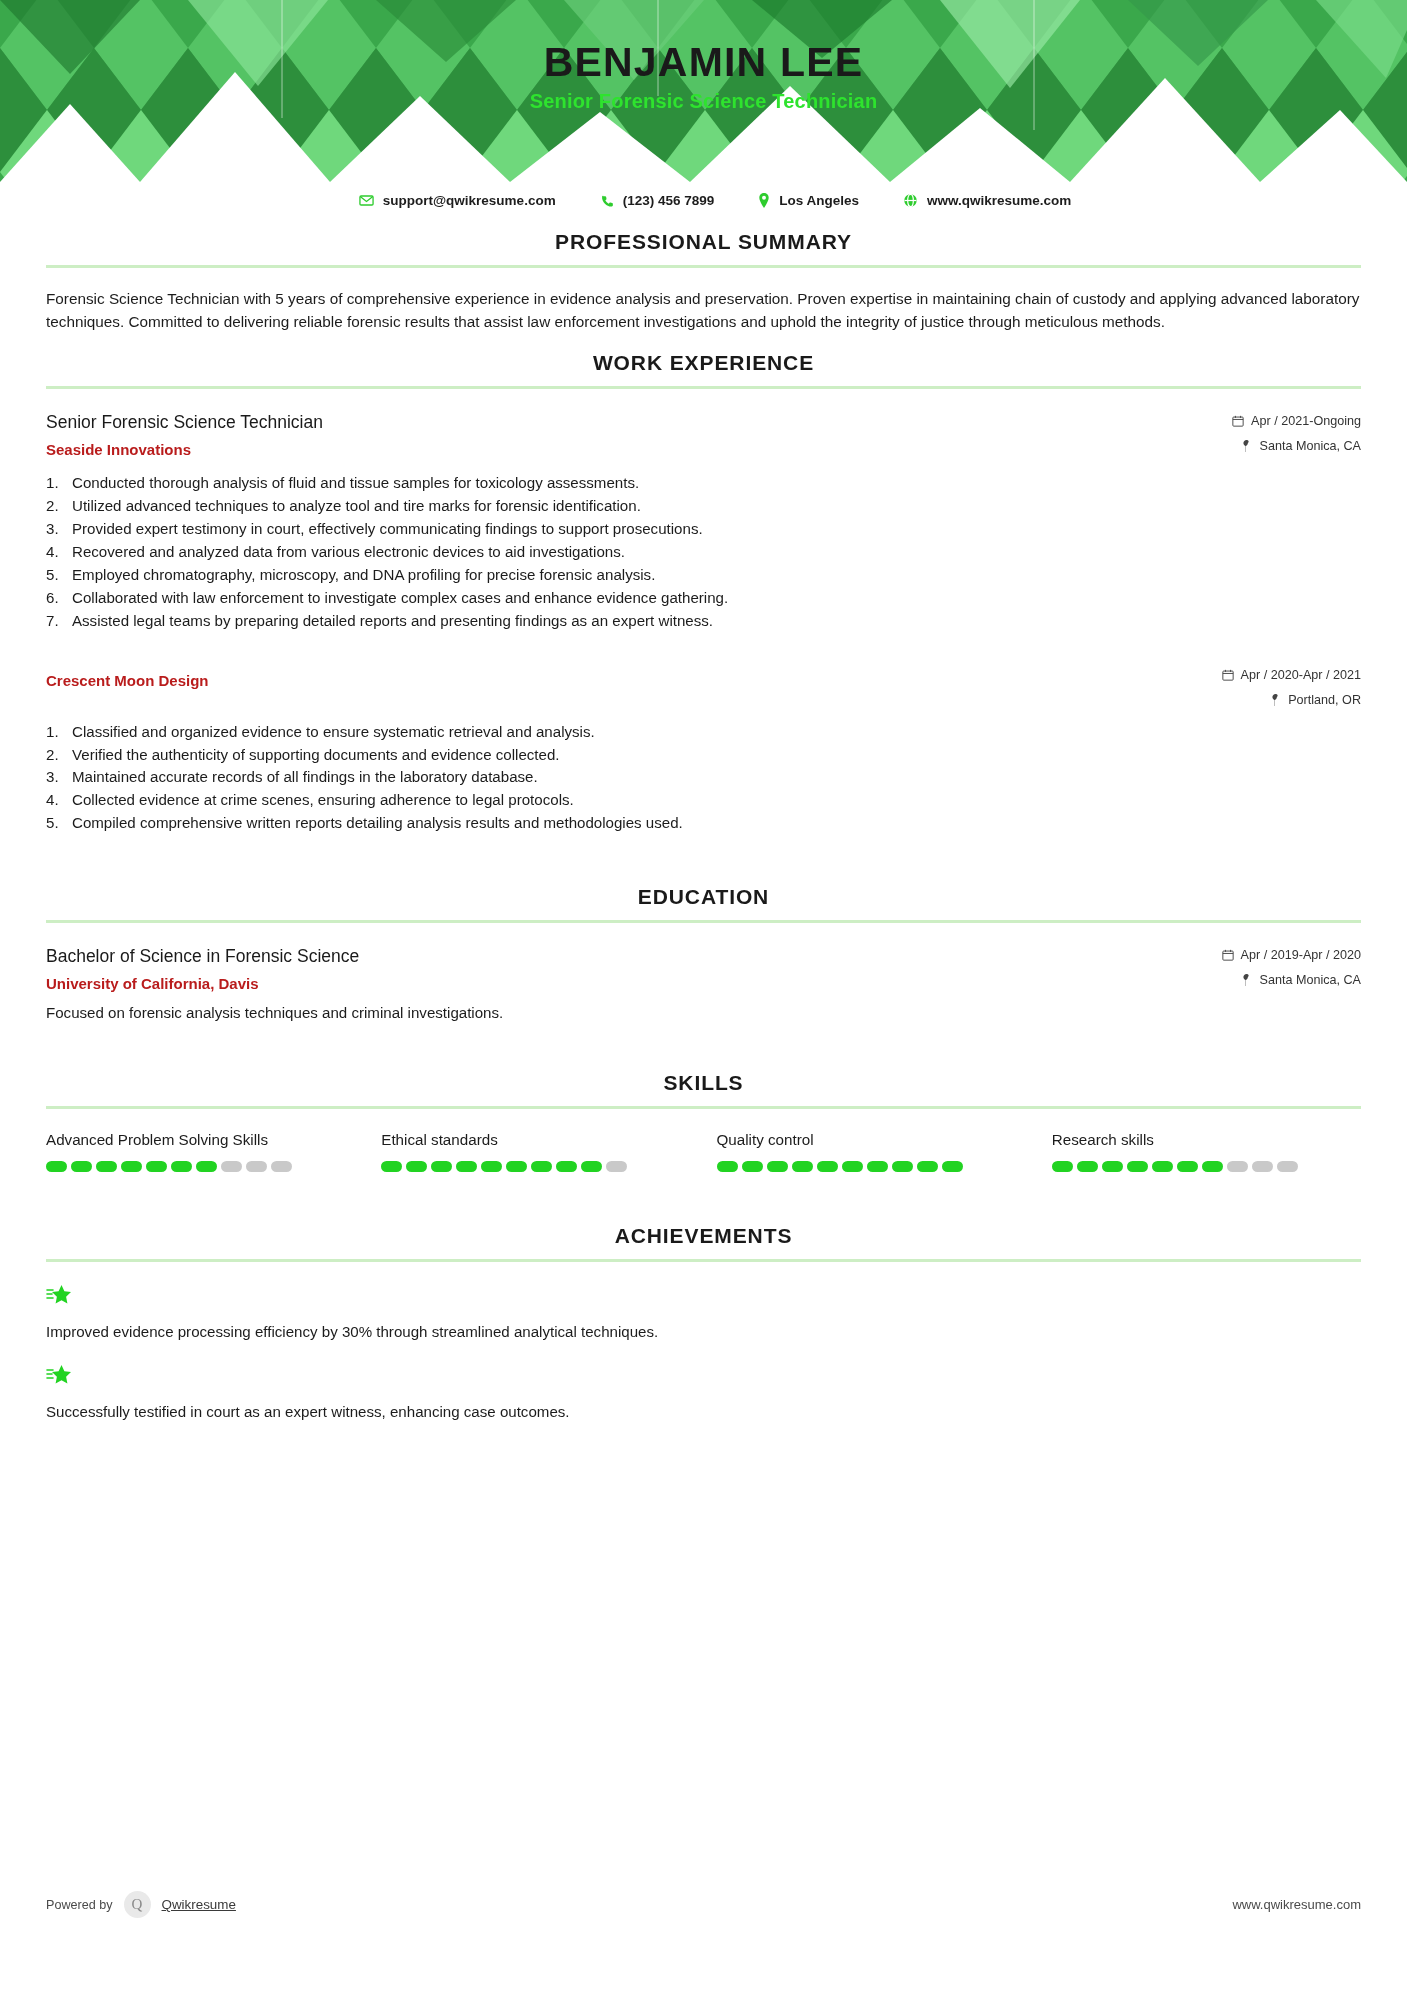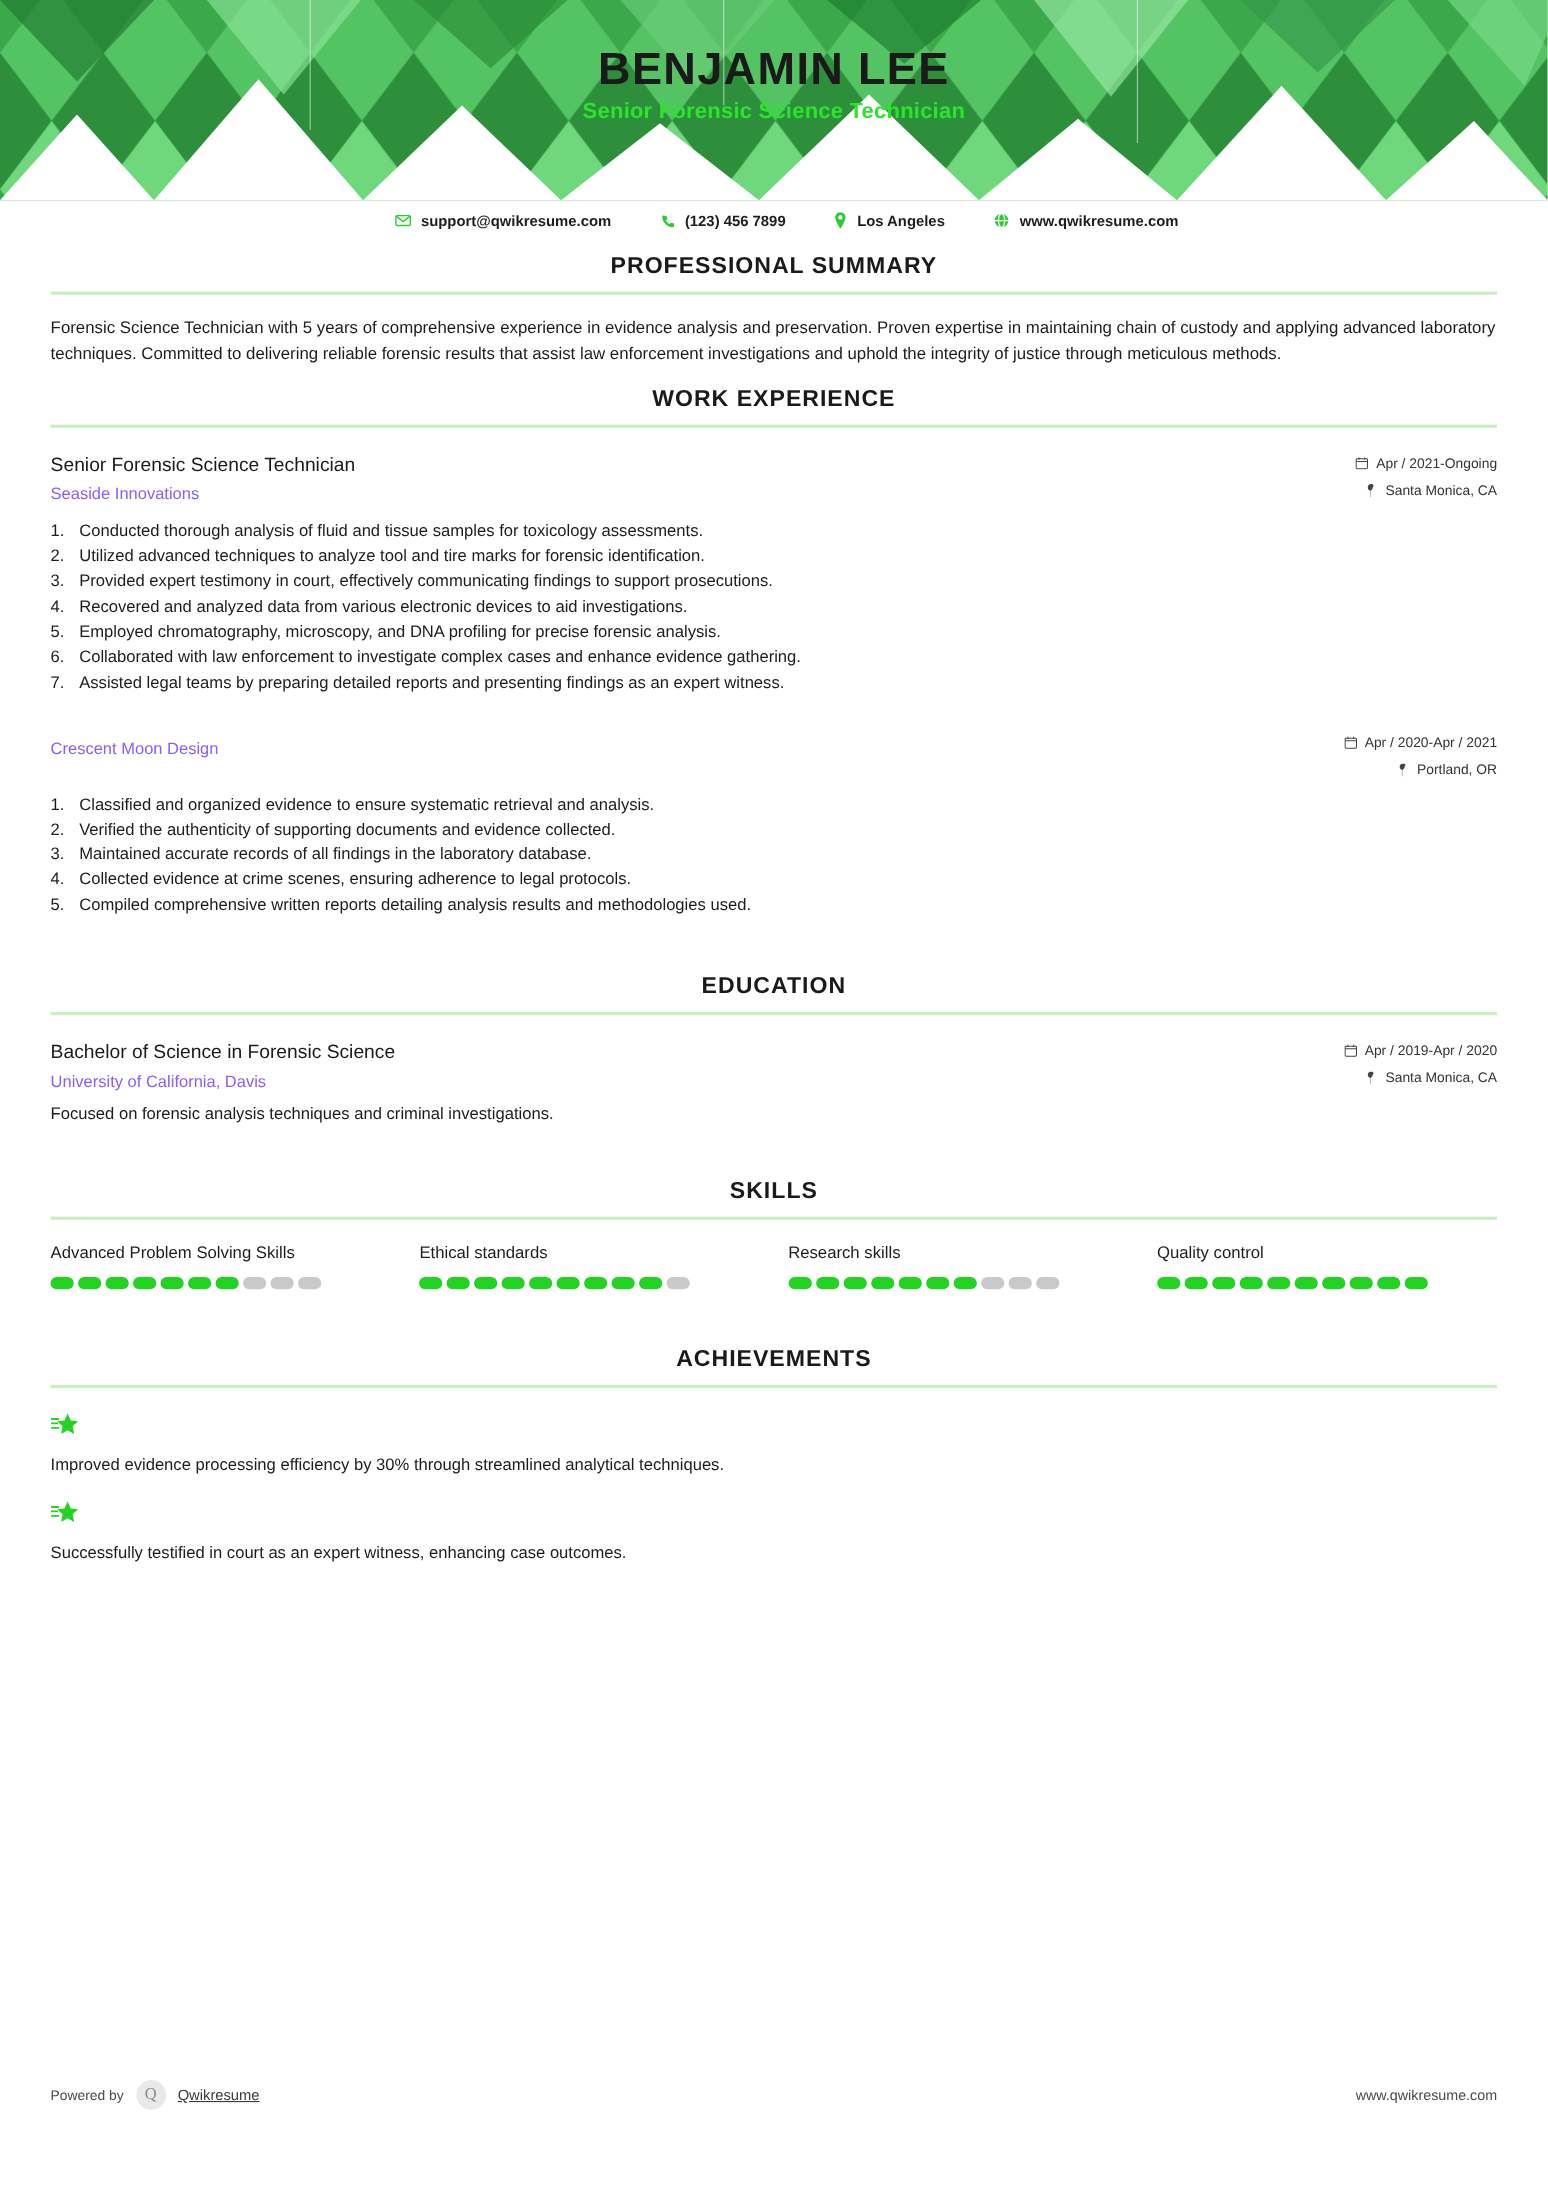--- a/index.html
+++ b/index.html
@@ -86,21 +86,21 @@
     line-height: 1.48;
     color: #1c1c1c;
     text-align: left;
   }
 
   
   .entry { margin-top: 22px; display: flex; justify-content: space-between; align-items: flex-start; }
   .entry-left { flex: 1 1 auto; padding-right: 20px; }
   .entry-right { flex: 0 0 auto; text-align: right; padding-top: 3px; }
   .entry-role { font-size: 17.5px; color: #1a1a1a; line-height: 1.3; }
-  .entry-org { font-size: 15px; color: #8b5cf6; margin-top: 7px; }
+  .entry-org { font-size: 15px; color: #b91c1c; margin-top: 7px; font-weight: bold; }
   .meta-line {
     display: flex; align-items: center; justify-content: flex-end;
     gap: 7px;
     font-size: 12.6px;
     color: #333;
     white-space: nowrap;
   }
   .meta-line + .meta-line { margin-top: 11px; }
   .meta-line .ico { display: inline-flex; color: #444; }
   .meta-line .ico svg { display: block; }
@@ -414,47 +414,47 @@
               <span class="seg on"></span>
               <span class="seg on"></span>
               <span class="seg on"></span>
               <span class="seg on"></span>
               <span class="seg on"></span>
               <span class="seg on"></span>
               <span class="seg"></span>
             </div>
         </div>
         <div>
+          <div class="skill-name">Quality control</div>
+          <div class="skill-bar">
+              <span class="seg on"></span>
+              <span class="seg on"></span>
+              <span class="seg on"></span>
+              <span class="seg on"></span>
+              <span class="seg on"></span>
+              <span class="seg on"></span>
+              <span class="seg on"></span>
+              <span class="seg on"></span>
+              <span class="seg on"></span>
+              <span class="seg on"></span>
+            </div>
+        </div>
+        <div>
           <div class="skill-name">Research skills</div>
           <div class="skill-bar">
               <span class="seg on"></span>
               <span class="seg on"></span>
               <span class="seg on"></span>
               <span class="seg on"></span>
               <span class="seg on"></span>
               <span class="seg on"></span>
               <span class="seg on"></span>
               <span class="seg"></span>
               <span class="seg"></span>
               <span class="seg"></span>
-            </div>
-        </div>
-        <div>
-          <div class="skill-name">Quality control</div>
-          <div class="skill-bar">
-              <span class="seg on"></span>
-              <span class="seg on"></span>
-              <span class="seg on"></span>
-              <span class="seg on"></span>
-              <span class="seg on"></span>
-              <span class="seg on"></span>
-              <span class="seg on"></span>
-              <span class="seg on"></span>
-              <span class="seg on"></span>
-              <span class="seg on"></span>
             </div>
         </div>
       </div>
     </div>
 
     <div class="section" style="margin-top:52px;">
       <div class="section-title">ACHIEVEMENTS</div>
       <div class="section-rule"></div>
 
       <div class="ach-list">

